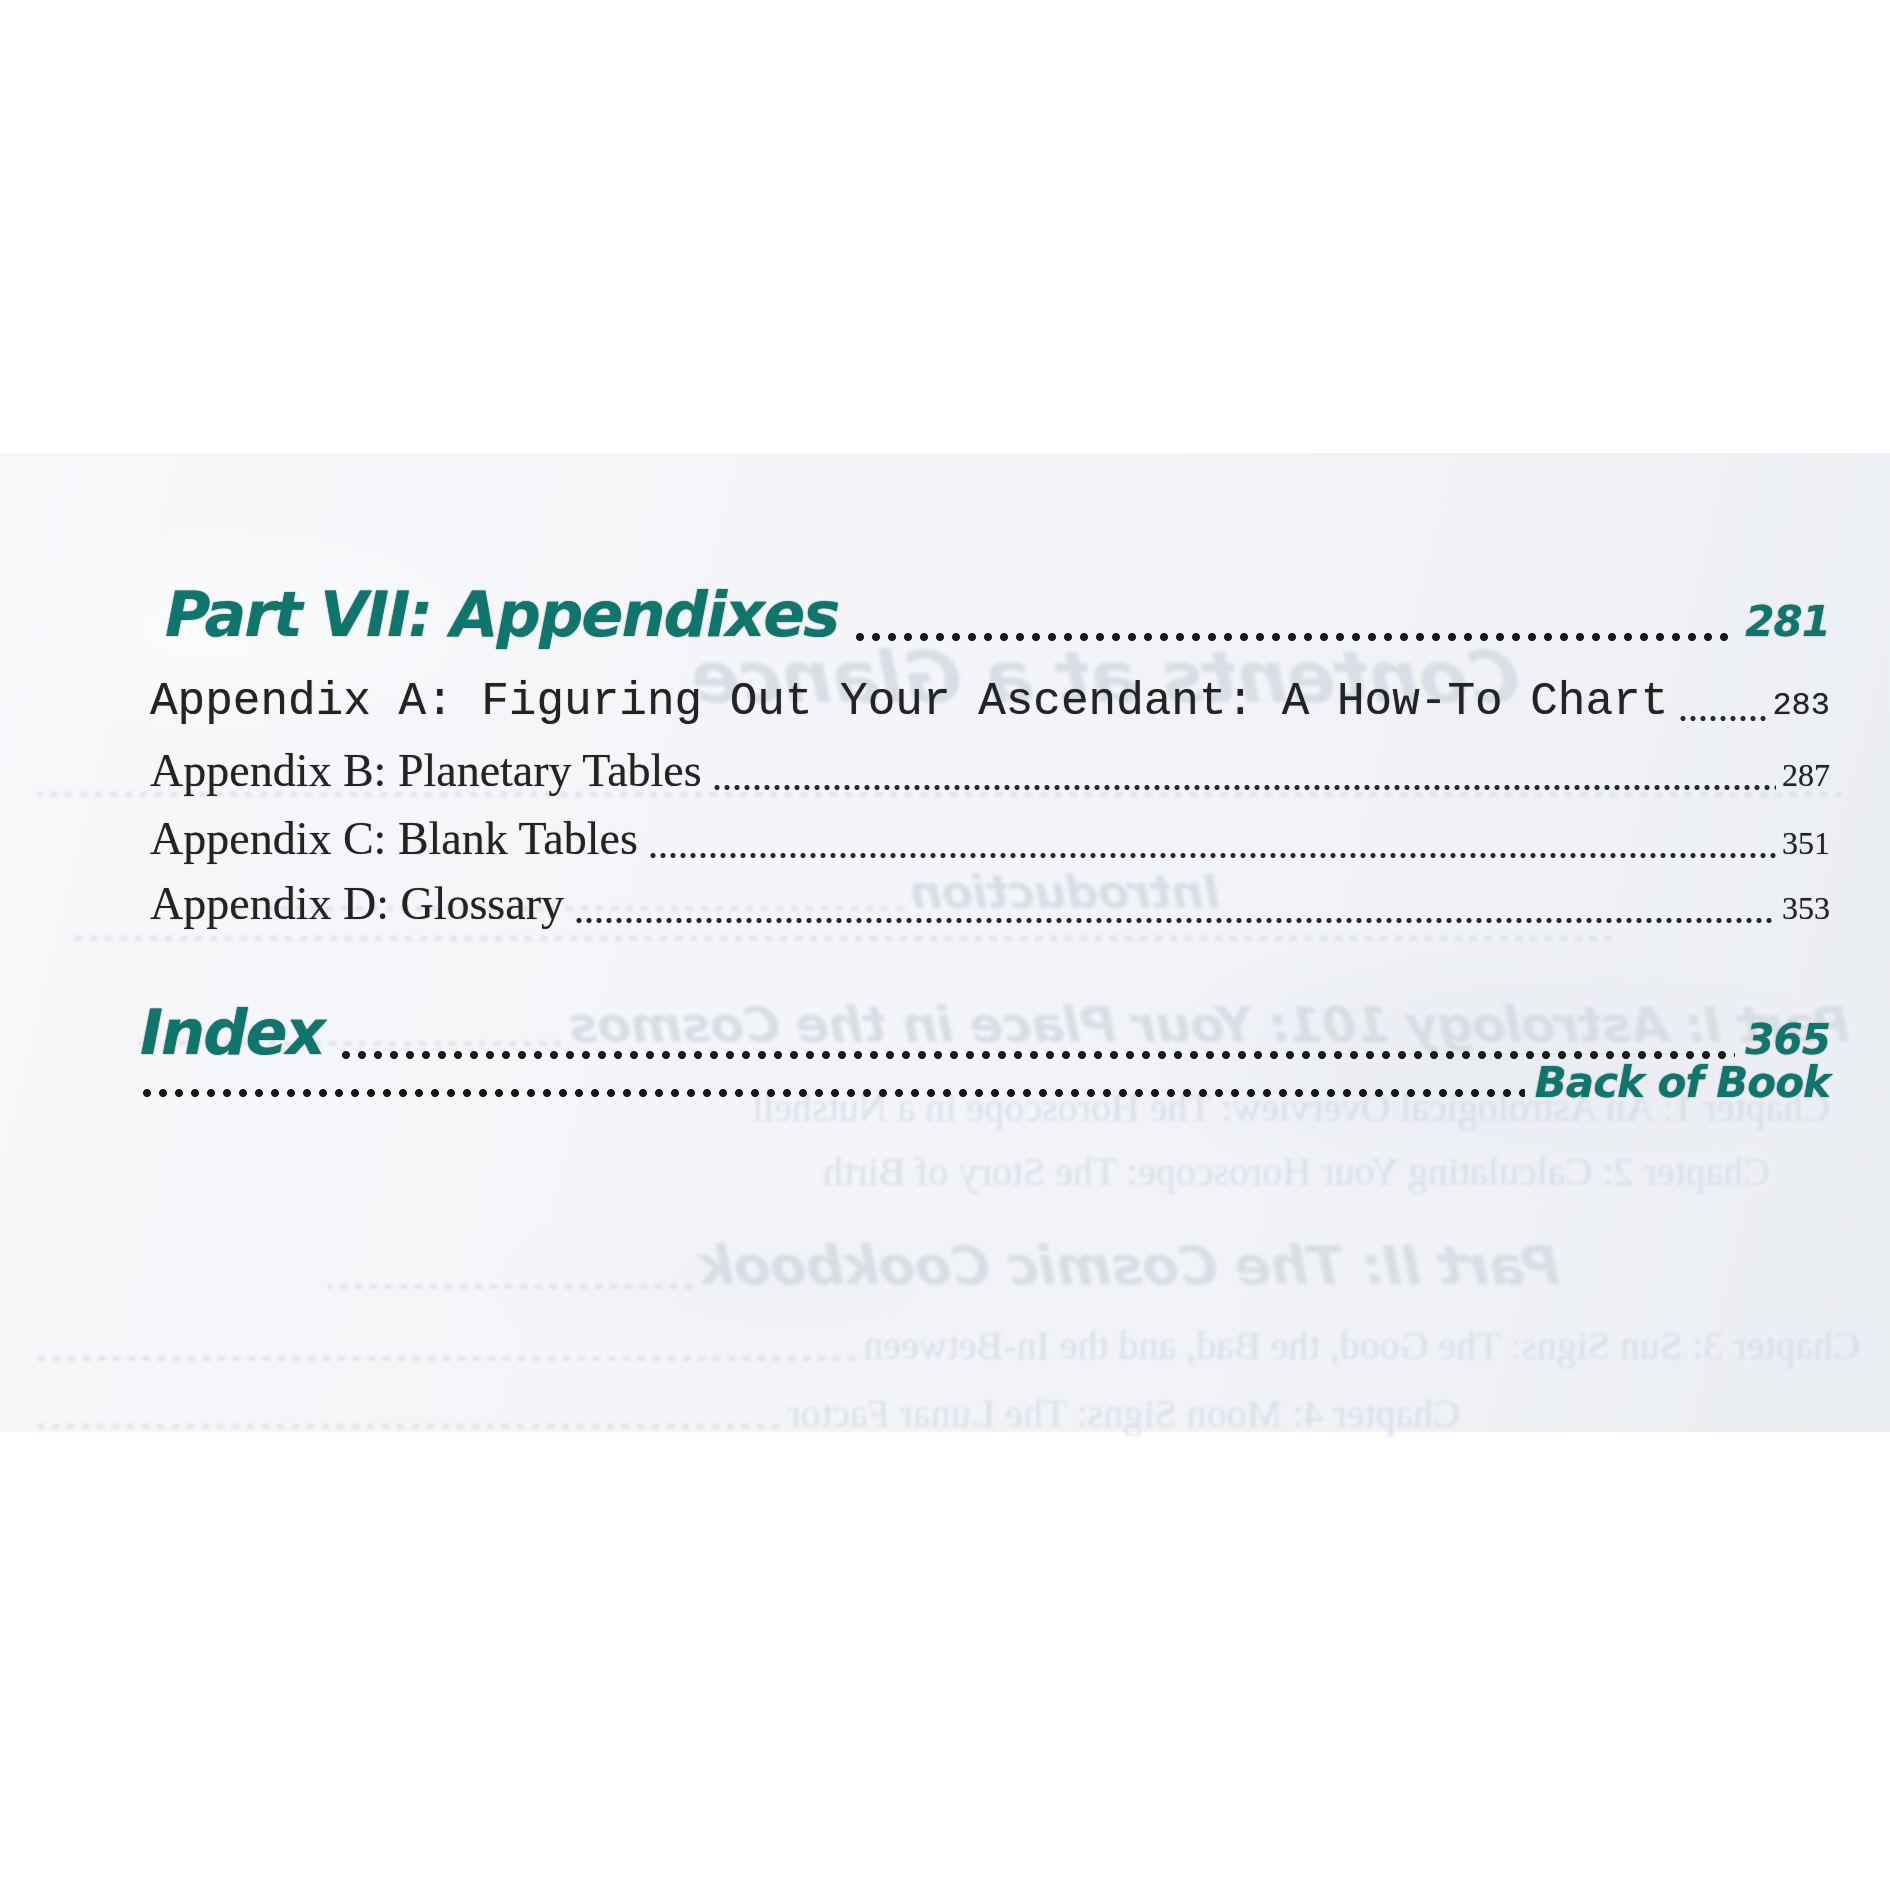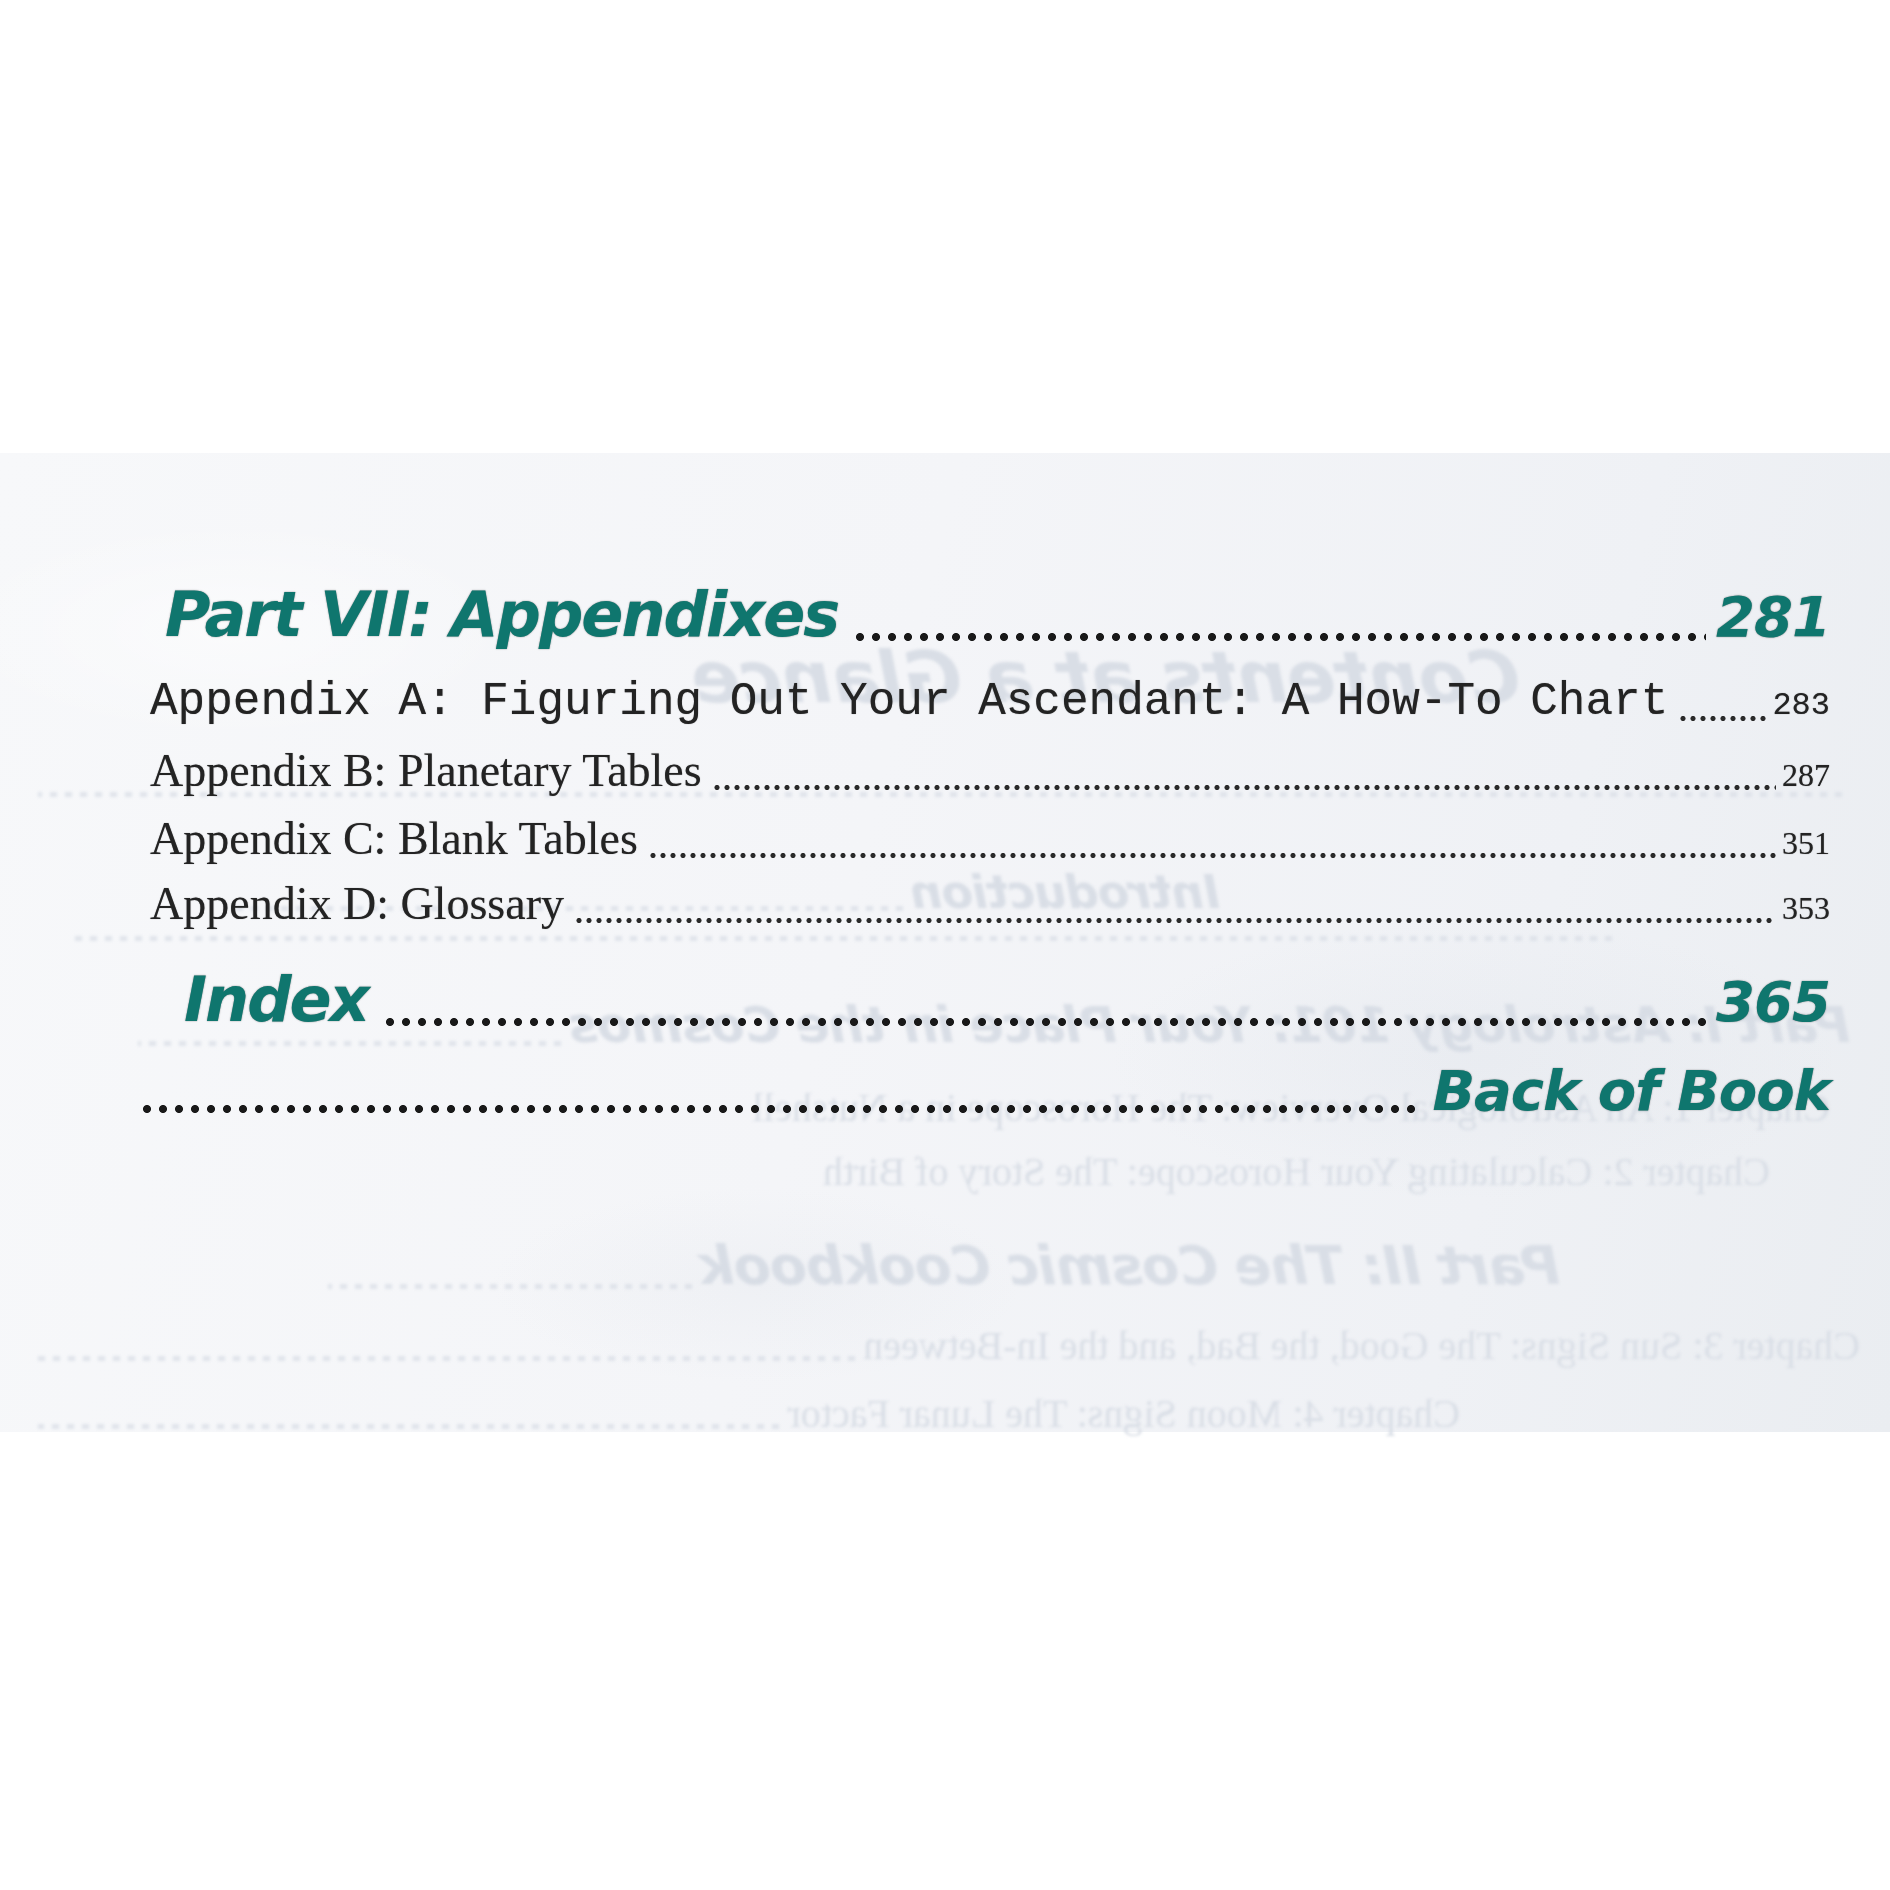--- a/index.html
+++ b/index.html
@@ -45,21 +45,21 @@
   .part-row{
     font-family:"DejaVu Sans",sans-serif;font-style:italic;font-weight:700;
     font-size:62px;letter-spacing:-2px;
     text-shadow:0 0 1.5px rgba(20,20,20,.55);
   }
   .part-row .leader{
     height:10px;margin:0 10px 9px 14px;
     background-image:radial-gradient(circle at 50% 50%,#191919 3.6px,rgba(25,25,25,0) 4.4px);
     background-size:16px 10px;background-position:0 0;background-repeat:repeat-x;
   }
-  .part-row .pagenum{font-size:56px;letter-spacing:-1px;}
+  .part-row .pagenum{font-size:42px;letter-spacing:-1px;}
   .entry-row{
     font-family:"Liberation Serif",serif;font-size:46px;color:#232323;
     text-shadow:0 0 1px rgba(35,35,35,.5);
   }
   .entry-row .leader{
     height:7px;margin:0 6px 6px 10px;
     background-image:radial-gradient(circle at 50% 50%,#2a2a2a 2.2px,rgba(42,42,42,0) 2.9px);
     background-size:10px 7px;background-position:0 0;background-repeat:repeat-x;
   }
   .entry-row .pagenum{font-size:32px;}
@@ -140,21 +140,21 @@
     <span class="leader"></span>
     <span class="pagenum">351</span>
   </div>
 
   <div class="toc-row entry-row" style="top:877px;">
     <span class="label">Appendix D: Glossary</span>
     <span class="leader"></span>
     <span class="pagenum">353</span>
   </div>
 
-  <div class="toc-row part-row" style="top:963px;left:140px;margin-left:44px;">
+  <div class="toc-row part-row" style="top:996px;left:140px;">
     <span class="label">Index</span>
     <span class="leader"></span>
     <span class="pagenum">365</span>
   </div>
 
   <div class="toc-row part-row" style="top:1058px;left:125px;">
     <span class="leader"></span>
     <span class="pagenum">Back of Book</span>
   </div>
 

